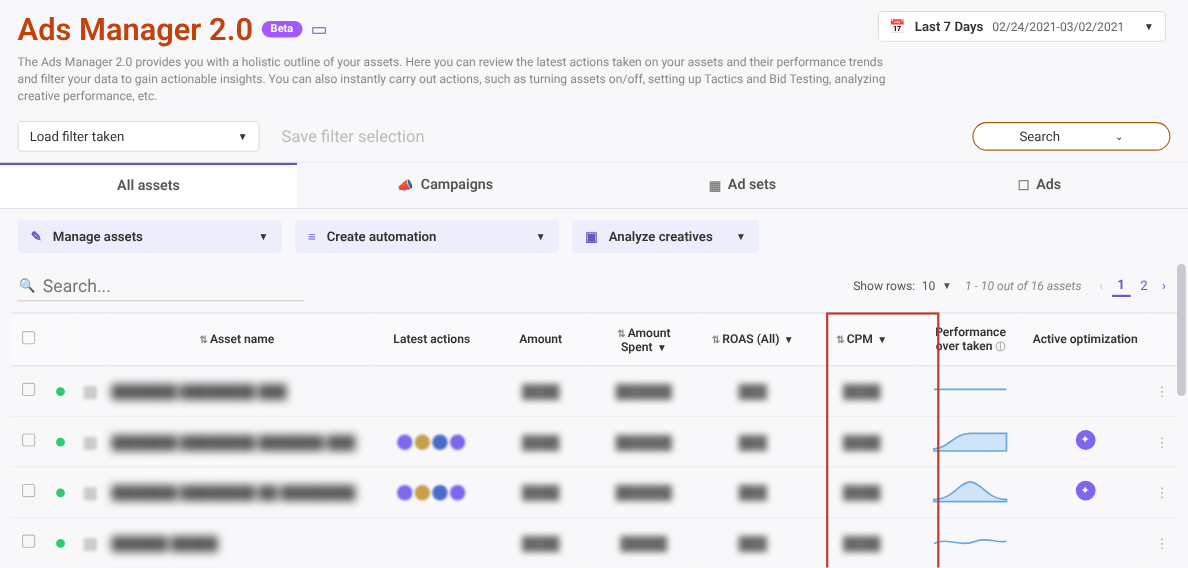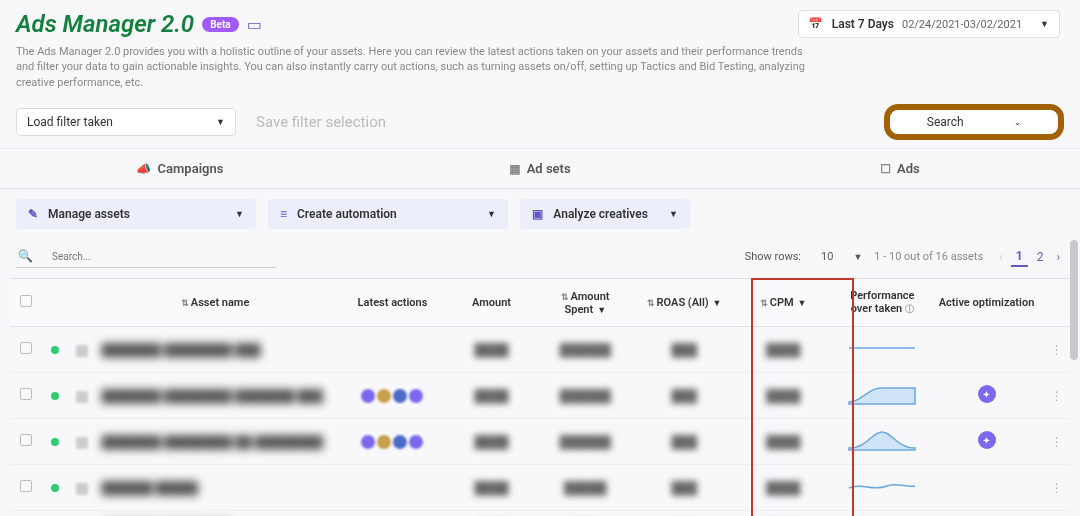--- a/index.html
+++ b/index.html
@@ -1,57 +1,57 @@
 <!DOCTYPE html>
 <html><head>
   <meta charset="utf-8">
   <style>
     * { box-sizing: border-box; margin: 0; padding: 0; font-family: -apple-system, BlinkMacSystemFont, "Segoe UI", Roboto, Arial, sans-serif; }
     body { background: #f8f8fa; width: 1080px; height: 516px; overflow: hidden; font-size: 12px; color: #333; }
     
     
     .header { padding: 10px 16px 6px; }
     .title-row { display: flex; align-items: center; gap: 8px; }
-    .title { font-size: 24px; font-weight: 600; color: #15803d; font-style: italic; }
+    .title { font-size: 28px; font-weight: 600; color: #c2410c; }
     .beta-badge { background: #a259ff; color: #fff; font-size: 10px; font-weight: 700; padding: 2px 8px; border-radius: 10px; }
     .title-icon { color: #5e5cc4; font-size: 16px; }
     .date-picker { position: absolute; right: 20px; top: 10px; display: flex; align-items: center; gap: 8px; background: #fff; border: 1px solid #ddd; border-radius: 4px; padding: 6px 10px; cursor: pointer; }
     .date-picker .cal-icon { color: #888; }
     .date-picker .label { font-weight: 600; }
     .date-picker .range { color: #666; font-size: 11px; }
     .date-picker .caret { margin-left: 10px; }
     .subtitle { color: #888; font-size: 11px; margin-top: 6px; max-width: 800px; line-height: 1.4; }
     
     
     .filter-bar { display: flex; align-items: center; gap: 12px; padding: 8px 16px; border-bottom: 1px solid #e8e8ee; }
     .filter-preset { width: 220px; display: flex; align-items: center; justify-content: space-between; background: #fff; border: 1px solid #ddd; border-radius: 4px; padding: 6px 10px; cursor: pointer; }
     .save-filter { color: #bbb; font-size: 15px; padding: 6px 8px; cursor: not-allowed; }
-    .search-pill { margin-left: auto; width: 180px; display: flex; align-items: center; justify-content: center; gap: 50px; background: #fff; border: 6px solid #a16207; border-radius: 14px; padding: 5px 14px; cursor: pointer; }
+    .search-pill { margin-left: auto; width: 180px; display: flex; align-items: center; justify-content: center; gap: 50px; background: #fff; border: 1px solid #a16207; border-radius: 14px; padding: 5px 14px; cursor: pointer; }
     
     
     .tabs { display: flex; border-bottom: 1px solid #e0e0e6; }
     .tab { flex: 1; text-align: center; padding: 12px 0; font-size: 13px; font-weight: 600; color: #555; cursor: pointer; display: flex; align-items: center; justify-content: center; gap: 6px; }
     .tab.active { border-top: 2px solid #5e5cc4; background: #fff; }
     .tab-icon { color: #888; font-size: 12px; }
     
     
     .action-bar { display: flex; gap: 12px; padding: 10px 16px; }
     .action-btn { flex: 0 0 240px; display: flex; align-items: center; gap: 10px; background: #eceefb; border-radius: 4px; padding: 8px 12px; cursor: pointer; font-weight: 600; color: #333; position: relative; }
     .action-btn .icon { color: #5e5cc4; }
     .action-btn .caret { margin-left: auto; }
     .action-btn.narrow { flex: 0 0 170px; }
     
     
     .util-row { display: flex; align-items: center; padding: 6px 16px; gap: 10px; }
     .search-box { display: flex; align-items: center; gap: 6px; border-bottom: 1px solid #ccc; padding: 4px 2px; flex: 0 0 260px; }
-    .search-box input { border: none; outline: none; background: transparent; font-size: 10px; width: 100%; margin-left: 13px; }
+    .search-box input { border: none; outline: none; background: transparent; font-size: 16px; width: 100%; }
     .right-utils { margin-left: auto; display: flex; align-items: center; gap: 12px; }
-    .show-rows { display: flex; align-items: center; gap: 20px; font-size: 11px; color: #555; }
+    .show-rows { display: flex; align-items: center; gap: 6px; font-size: 11px; color: #555; }
     .show-rows .val { font-weight: 400; }
-    .count-text { font-size: 11px; color: #888; }
+    .count-text { font-size: 11px; color: #888; font-style: italic; }
     .pager { display: flex; align-items: center; gap: 4px; font-size: 12px; }
     .page-no { padding: 2px 5px; cursor: pointer; color: #5e5cc4; }
     .page-no.active { font-weight: 700; border-bottom: 2px solid #5e5cc4; }
     .page-arrow { padding: 2px 4px; cursor: pointer; color: #5e5cc4; }
     .page-arrow.disabled { color: #ccc; cursor: default; }
     
     
     .table-wrap { position: relative; margin: 4px 10px 0 10px; }
     .table { width: 100%; border-collapse: collapse; }
     .table th { font-size: 11px; font-weight: 600; color: #333; padding: 10px 6px; border-top: 1px solid #e0e0e6; border-bottom: 1px solid #e0e0e6; text-align: center; background: #fafafc; vertical-align: middle; }
@@ -117,20 +117,23 @@
     <span class="caret">▼</span>
   </div>
   <div class="save-filter">Save filter selection</div>
   <div class="search-pill">
     <span>Search</span>
     <span class="caret">⌄</span>
   </div>
 </div>
 
 <div class="tabs">
+  <div class="tab active">
+    <span>All assets</span>
+  </div>
   <div class="tab">
     <span class="tab-icon">📣</span>
     <span>Campaigns</span>
   </div>
   <div class="tab">
     <span class="tab-icon">▦</span>
     <span>Ad sets</span>
   </div>
   <div class="tab">
     <span class="tab-icon">☐</span>

